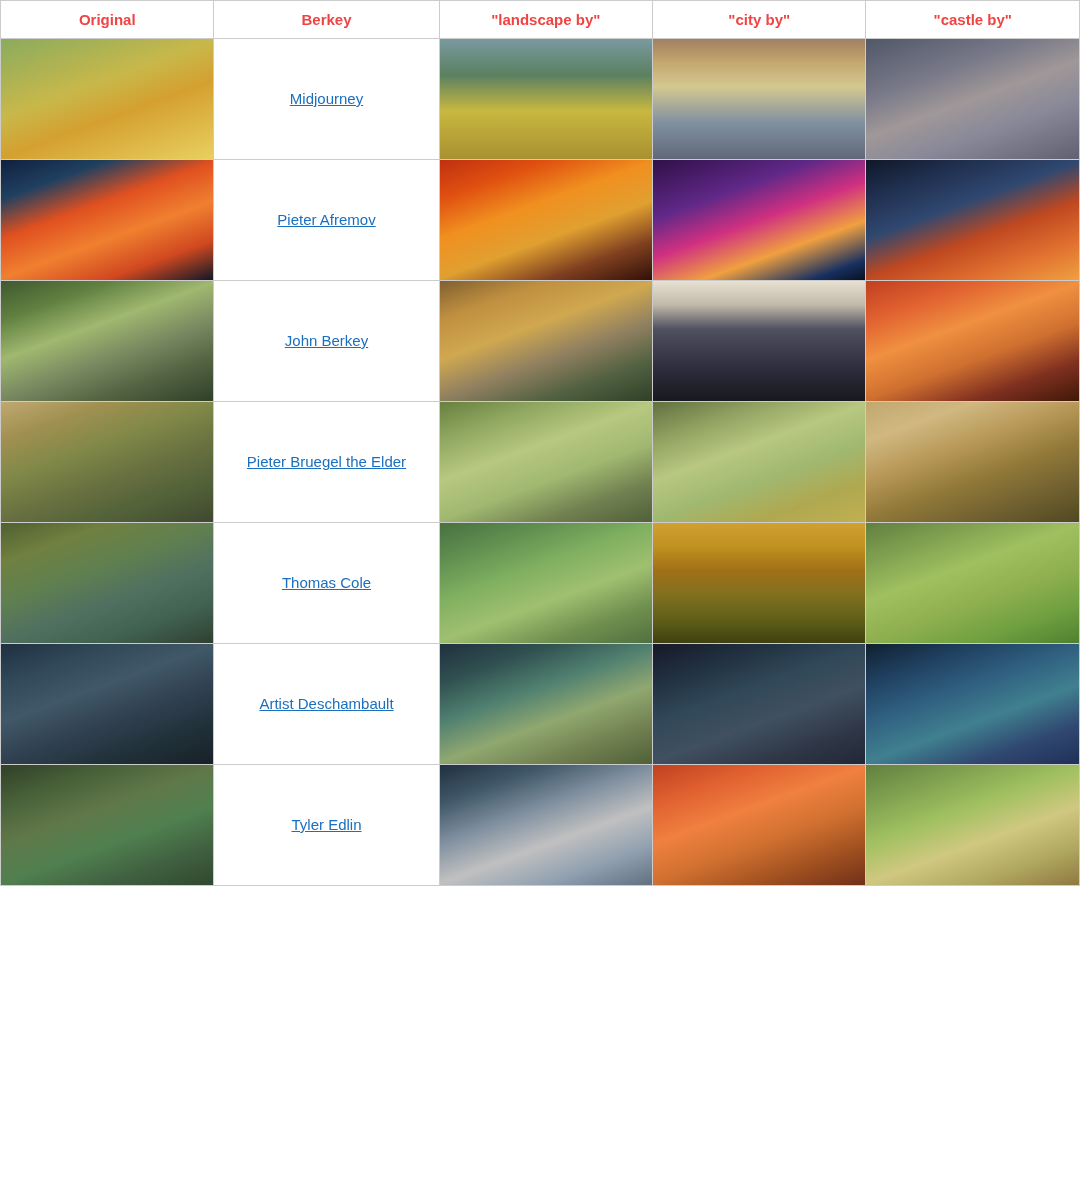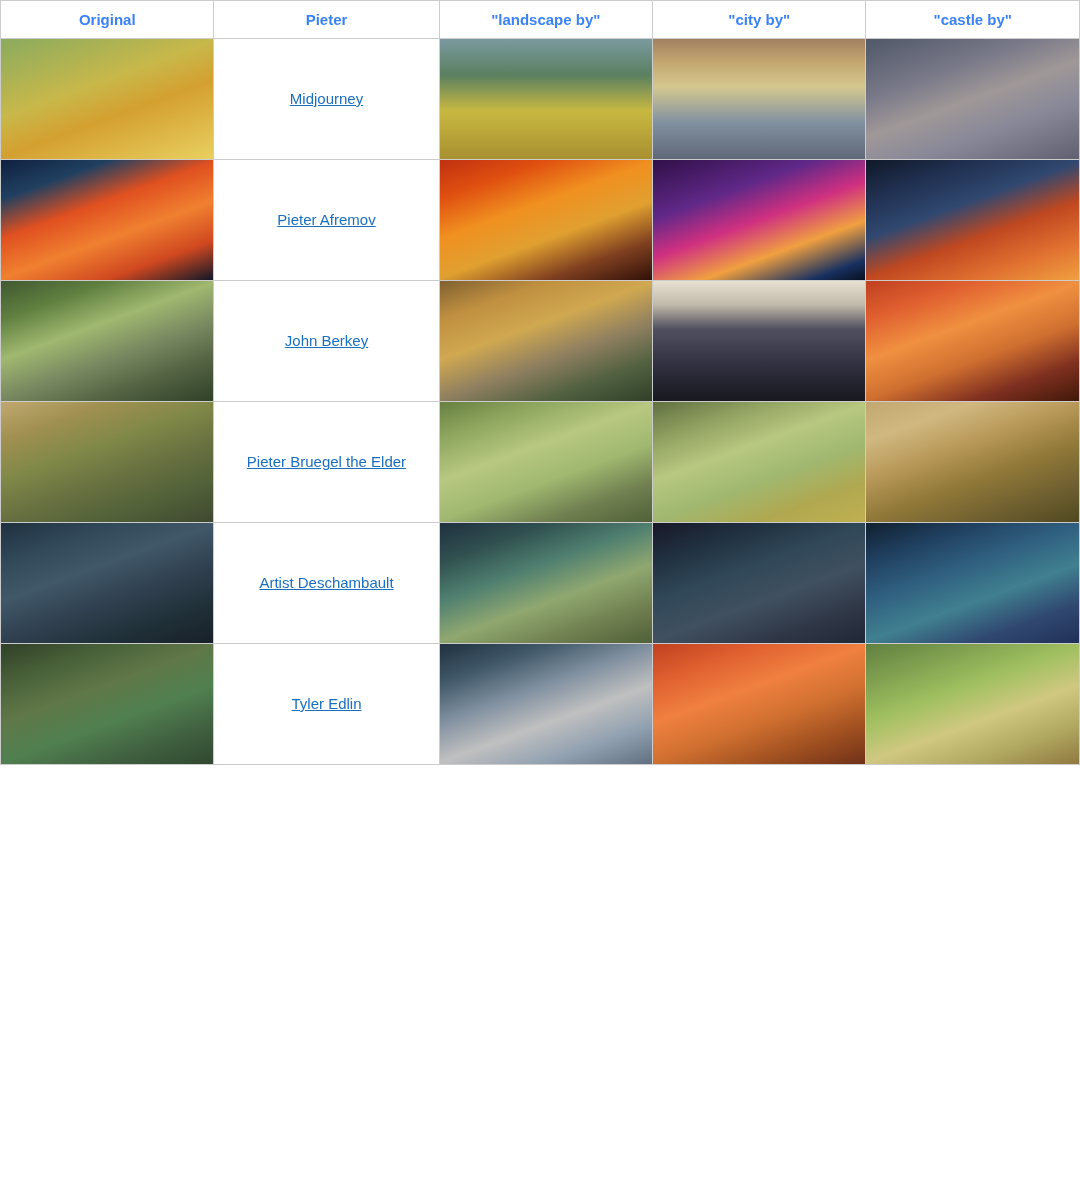--- a/index.html
+++ b/index.html
@@ -13,21 +13,21 @@
       border-collapse: collapse;
       table-layout: fixed;
     }
     th {
       border: 1px solid #ccc;
       text-align: center;
       font-weight: bold;
       font-size: 15px;
       padding: 10px 4px;
       background: #fff;
-      color: #3b82f6;
+      color: #ef4444;
     }
     td {
       border: 1px solid #ccc;
       text-align: center;
       vertical-align: middle;
       padding: 0;
     }
     td.artist-cell {
       padding: 10px 4px;
     }
@@ -111,21 +111,21 @@
   <colgroup>
     <col class="col-original">
     <col class="col-artist">
     <col class="col-landscape">
     <col class="col-city">
     <col class="col-castle">
   </colgroup>
   <thead>
     <tr>
       <th>Original</th>
-      <th>Pieter</th>
+      <th>Berkey</th>
       <th>"landscape by"</th>
       <th>"city by"</th>
       <th>"castle by"</th>
     </tr>
   </thead>
   <tbody id="table-body">
   <tr>
         <td>
           <div class="img-placeholder r1-orig"></div>
         </td>
@@ -180,20 +180,35 @@
         </td>
         <td>
           <div class="img-placeholder r5-city"></div>
         </td>
         <td>
           <div class="img-placeholder r5-castle"></div>
         </td>
       </tr>
       <tr>
         <td>
+          <div class="img-placeholder r6-orig"></div>
+        </td>
+        <td class="artist-cell"><a class="artist-link" href="#">Thomas Cole</a></td>
+        <td>
+          <div class="img-placeholder r6-land"></div>
+        </td>
+        <td>
+          <div class="img-placeholder r6-city"></div>
+        </td>
+        <td>
+          <div class="img-placeholder r6-castle"></div>
+        </td>
+      </tr>
+      <tr>
+        <td>
           <div class="img-placeholder r8-orig"></div>
         </td>
         <td class="artist-cell"><a class="artist-link" href="#">Artist Deschambault</a></td>
         <td>
           <div class="img-placeholder r8-land"></div>
         </td>
         <td>
           <div class="img-placeholder r8-city"></div>
         </td>
         <td>

